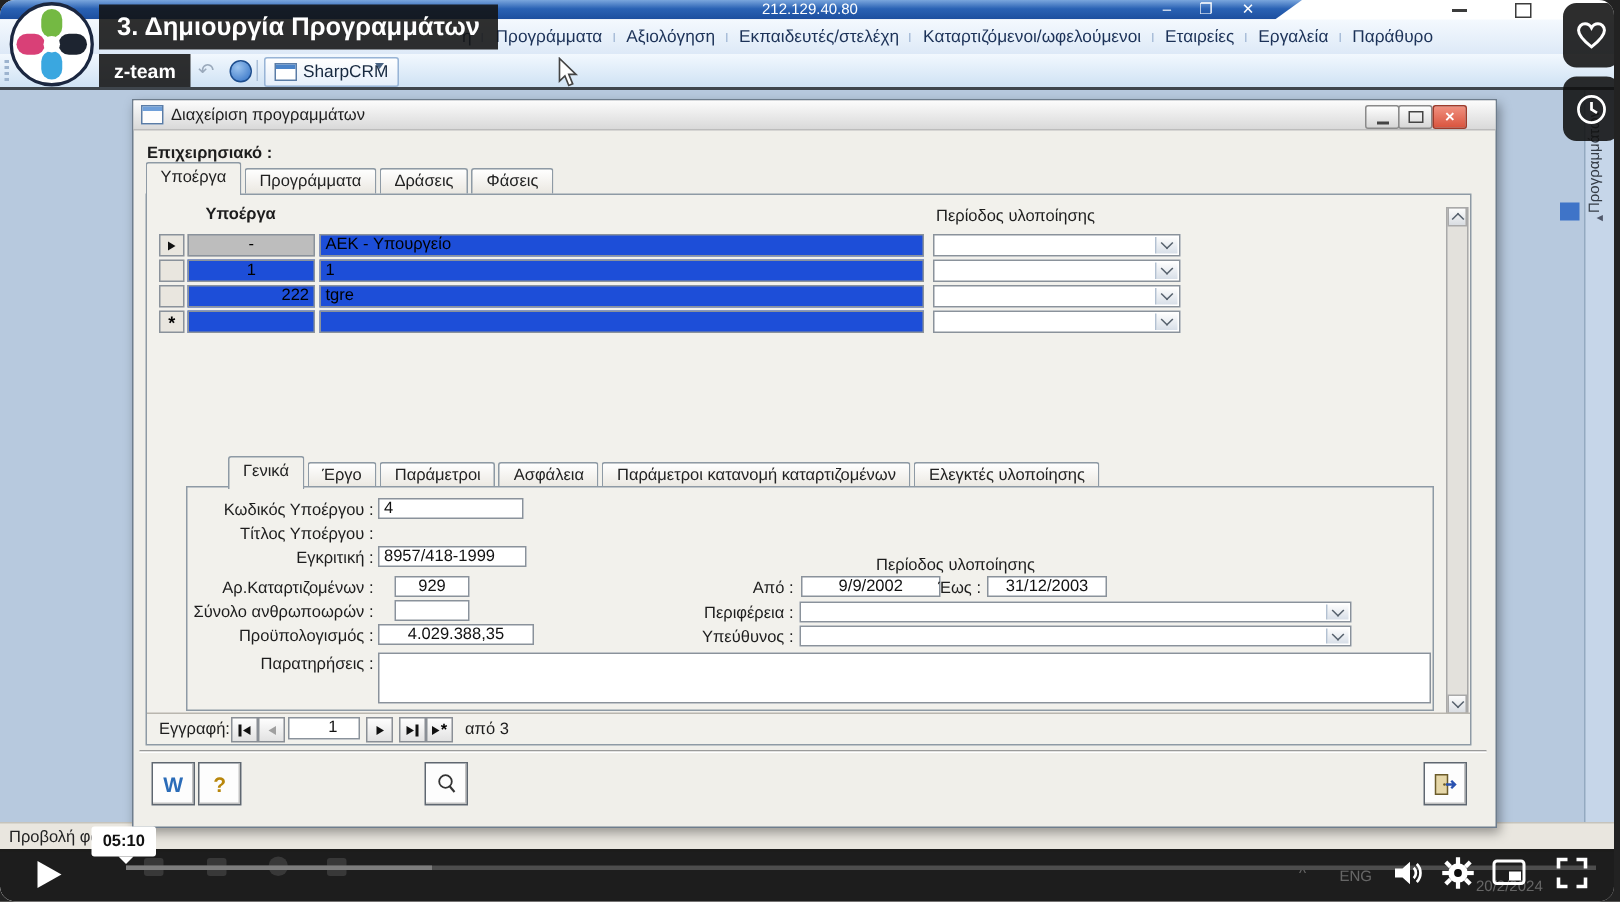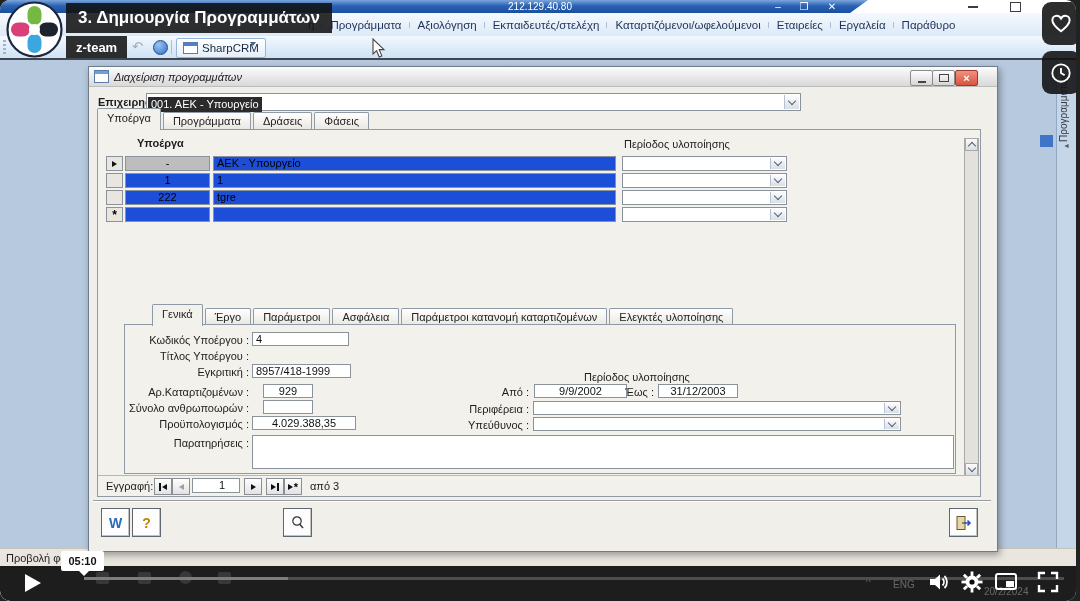--- a/index.html
+++ b/index.html
@@ -39,21 +39,21 @@
         writing-mode:vertical-rl;transform:rotate(180deg);white-space:nowrap;}
   .blue-chip{left:1040px;top:135px;width:13px;height:12px;background:#3f74c8;}
   .vtab-arrow{left:1063px;top:142px;font-size:7px;color:#50586a;}
   
   .win{left:88px;top:66px;width:908px;height:484px;background:#f0efea;border:1px solid #6e7d8d;
        box-shadow:2px 3px 7px rgba(0,0,0,.35);}
   .tbar{left:0;top:0;width:100%;height:20px;background:linear-gradient(#fcfcfc,#d9d9d9);
         border-bottom:1px solid #bcbcbc;display:flex;align-items:center;padding:0 5px;box-sizing:border-box;gap:5px;}
   .ticon{width:13px;height:11px;border:1px solid #5a7ca6;background:#fdfdfd;position:relative;flex:0 0 auto;}
   .ticon::before{content:"";position:absolute;left:0;top:0;right:0;height:3px;background:#6f9fd9;}
-  .ttext{font-size:11px;color:#1d1d1d;font-style:italic;}
+  .ttext{font-size:11px;color:#1d1d1d;}
   .wbtn{width:21px;height:14px;border:1px solid #8a8a8a;border-radius:2px;top:3px;
         background:linear-gradient(#fefefe,#d6d6d6);display:flex;align-items:center;justify-content:center;}
   .wbtn.close{background:linear-gradient(#f0907f,#d9543e);border-color:#9c3b2b;color:#fff;
               font-size:11px;font-weight:bold;line-height:12px;}
   .glyph-min{width:8px;height:2px;background:#444;margin-top:7px;}
   .glyph-max{width:8px;height:6px;border:1.5px solid #444;}
   
   .lab{font-size:11px;color:#1d1d1d;white-space:nowrap;}
   .lab.r{text-align:right;}
   .tf{background:#fff;border:1px solid #8a929b;font-size:11px;color:#111;line-height:13px;
@@ -170,26 +170,20 @@
     </div>
     <div class="abs wbtn" style="right:64px;">
         <span class="glyph-min"></span>
       </div>
     <div class="abs wbtn" style="right:42px;">
         <span class="glyph-max"></span>
       </div>
     <div class="abs wbtn close" style="right:19px;">×</div>
 
     <div class="abs lab" style="left:9px;top:29px;font-weight:bold;">Επιχειρησιακό :</div>
-    <div class="abs combo" style="left:57px;top:26px;width:655px;height:18px;">
-      <span class="selval">001. ΑΕΚ - Υπουργείο</span>
-      <span class="cbtn">
-          <span class="chev"></span>
-        </span>
-    </div>
 
     <div class="abs tabrow" style="left:8px;top:44px;">
       <span class="tab active">Υποέργα</span>
       <span class="tab">Προγράμματα</span>
       <span class="tab">Δράσεις</span>
       <span class="tab">Φάσεις</span>
     </div>
 
     <div class="abs panel" style="left:8px;top:62px;width:882px;height:366px;">
 
@@ -213,21 +207,21 @@
         <span class="abs gtf" style="left:27px;width:85px;text-align:center;">1</span>
         <span class="abs gtf" style="left:115px;width:403px;">1</span>
         <span class="abs combo" style="left:524px;width:165px;height:15px;">
             <span class="cbtn">
               <span class="chev"></span>
             </span>
           </span>
       </div>
       <div class="abs" style="left:0;top:60px;width:882px;height:15px;">
         <span class="abs selcell" style="left:8px;"></span>
-        <span class="abs gtf" style="left:27px;width:85px;text-align:center;">222</span>
+        <span class="abs gtf" style="left:27px;width:85px;text-align:right;">222</span>
         <span class="abs gtf" style="left:115px;width:403px;">tgre</span>
         <span class="abs combo" style="left:524px;width:165px;height:15px;">
             <span class="cbtn">
               <span class="chev"></span>
             </span>
           </span>
       </div>
       <div class="abs" style="left:0;top:77px;width:882px;height:15px;">
         <span class="abs selcell" style="left:8px;font-weight:bold;font-size:12px;">*</span>
         <span class="abs gtf" style="left:27px;width:85px;"></span>

